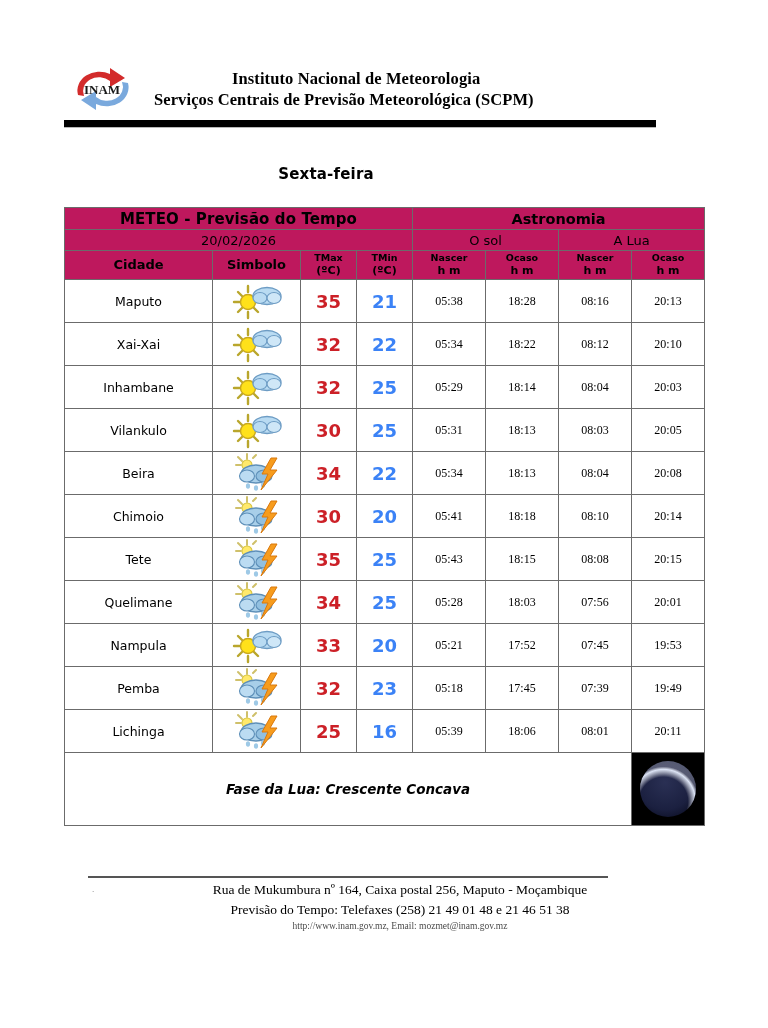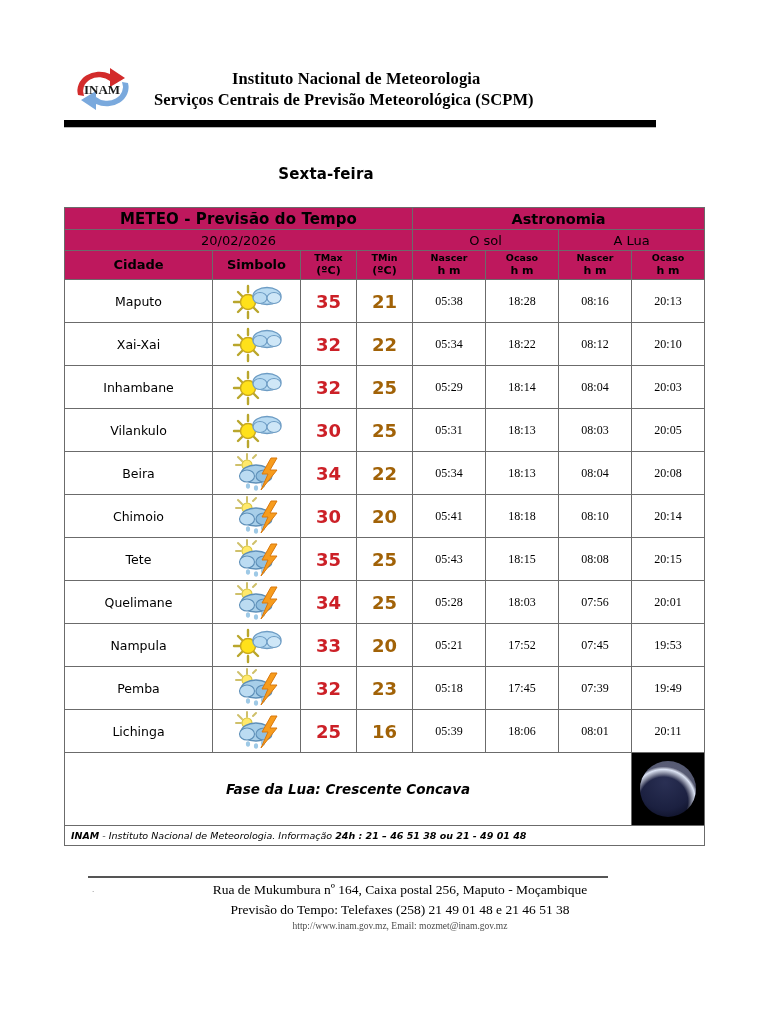--- a/index.html
+++ b/index.html
@@ -127,21 +127,21 @@
   .tmax {
     font-family: "DejaVu Sans", "Liberation Sans", sans-serif;
     font-weight: bold;
     font-size: 18px;
     color: #cc2027;
   }
   .tmin {
     font-family: "DejaVu Sans", "Liberation Sans", sans-serif;
     font-weight: bold;
     font-size: 18px;
-    color: #a16207;
+    color: #3b82f6;
   }
   .astro-val {
     font-family: "Liberation Serif", "DejaVu Serif", serif;
     font-size: 12px;
   }
 
   
   .wx-icon { display: inline-block; vertical-align: middle; }
 
   
@@ -619,23 +619,20 @@
                 <stop offset="100%" stop-color="rgba(255,255,255,0.25)"></stop>
               </radialGradient>
             </defs>
             <rect x="0" y="0" width="70" height="66" fill="#000"></rect>
             <circle cx="35" cy="33" r="28" fill="url(#mdisc)"></circle>
             <circle cx="35" cy="33" r="28" fill="url(#mglow)"></circle>
           </svg>
         </div>
       </td>
     </tr>
-    <tr class="contact-row">
-      <td colspan="8"><b>INAM</b><span> - Instituto Nacional de Meteorologia. Informação </span><b>24h : 21 – 46 51 38 ou 21 - 49 01 48</b></td>
-    </tr>
   </tbody>
 </table>
 
 <div class="foot-rule"></div>
 <div class="foot-dot">.</div>
 <div class="footer">
   <div class="f1">Rua de Mukumbura nº 164, Caixa postal  256, Maputo -  Moçambique</div>
   <div class="f2">Previsão do Tempo: Telefaxes (258) 21 49 01 48 e  21 46 51 38</div>
   <div class="f3">http://www.inam.gov.mz, Email: mozmet@inam.gov.mz</div>
 </div>

